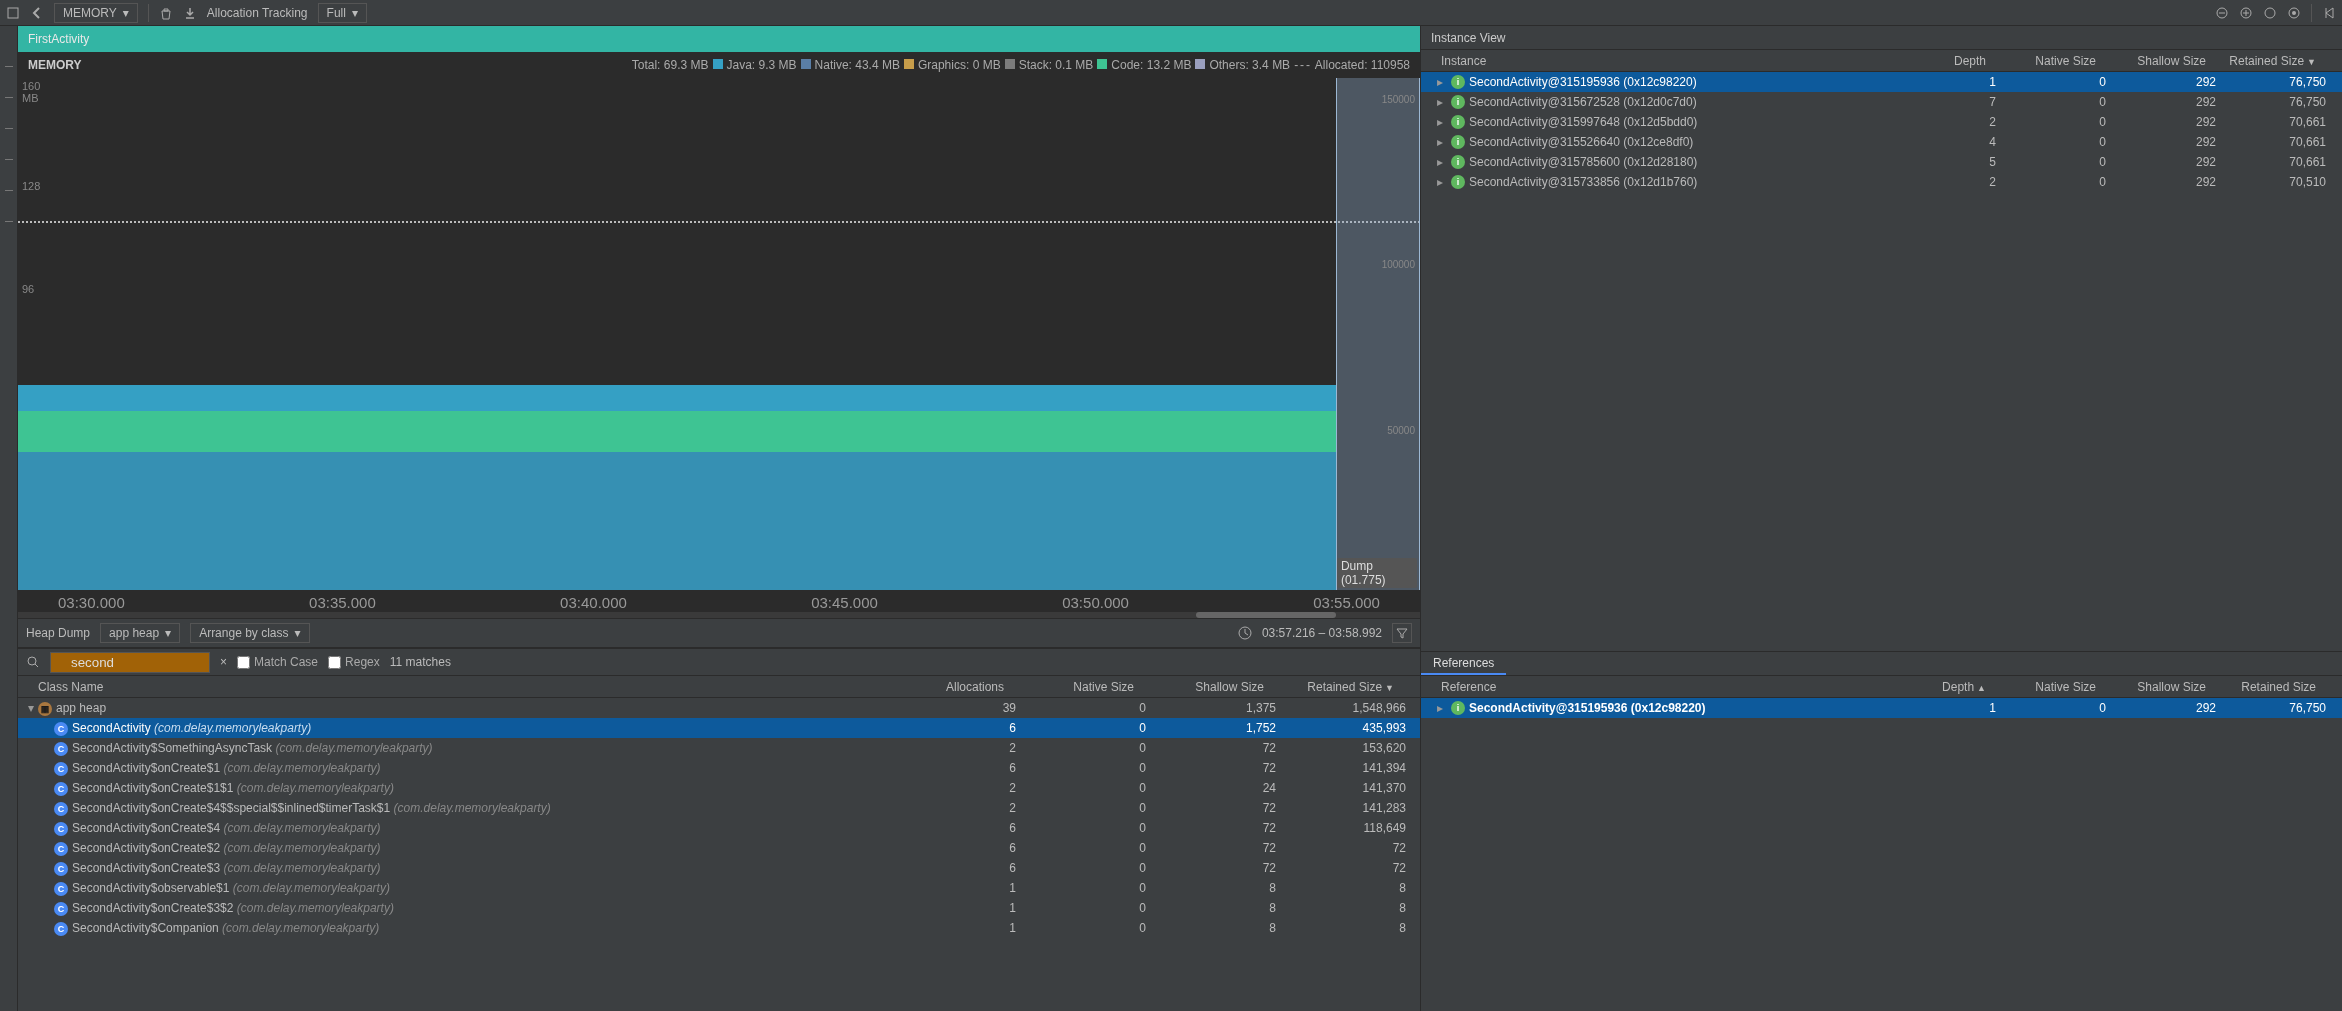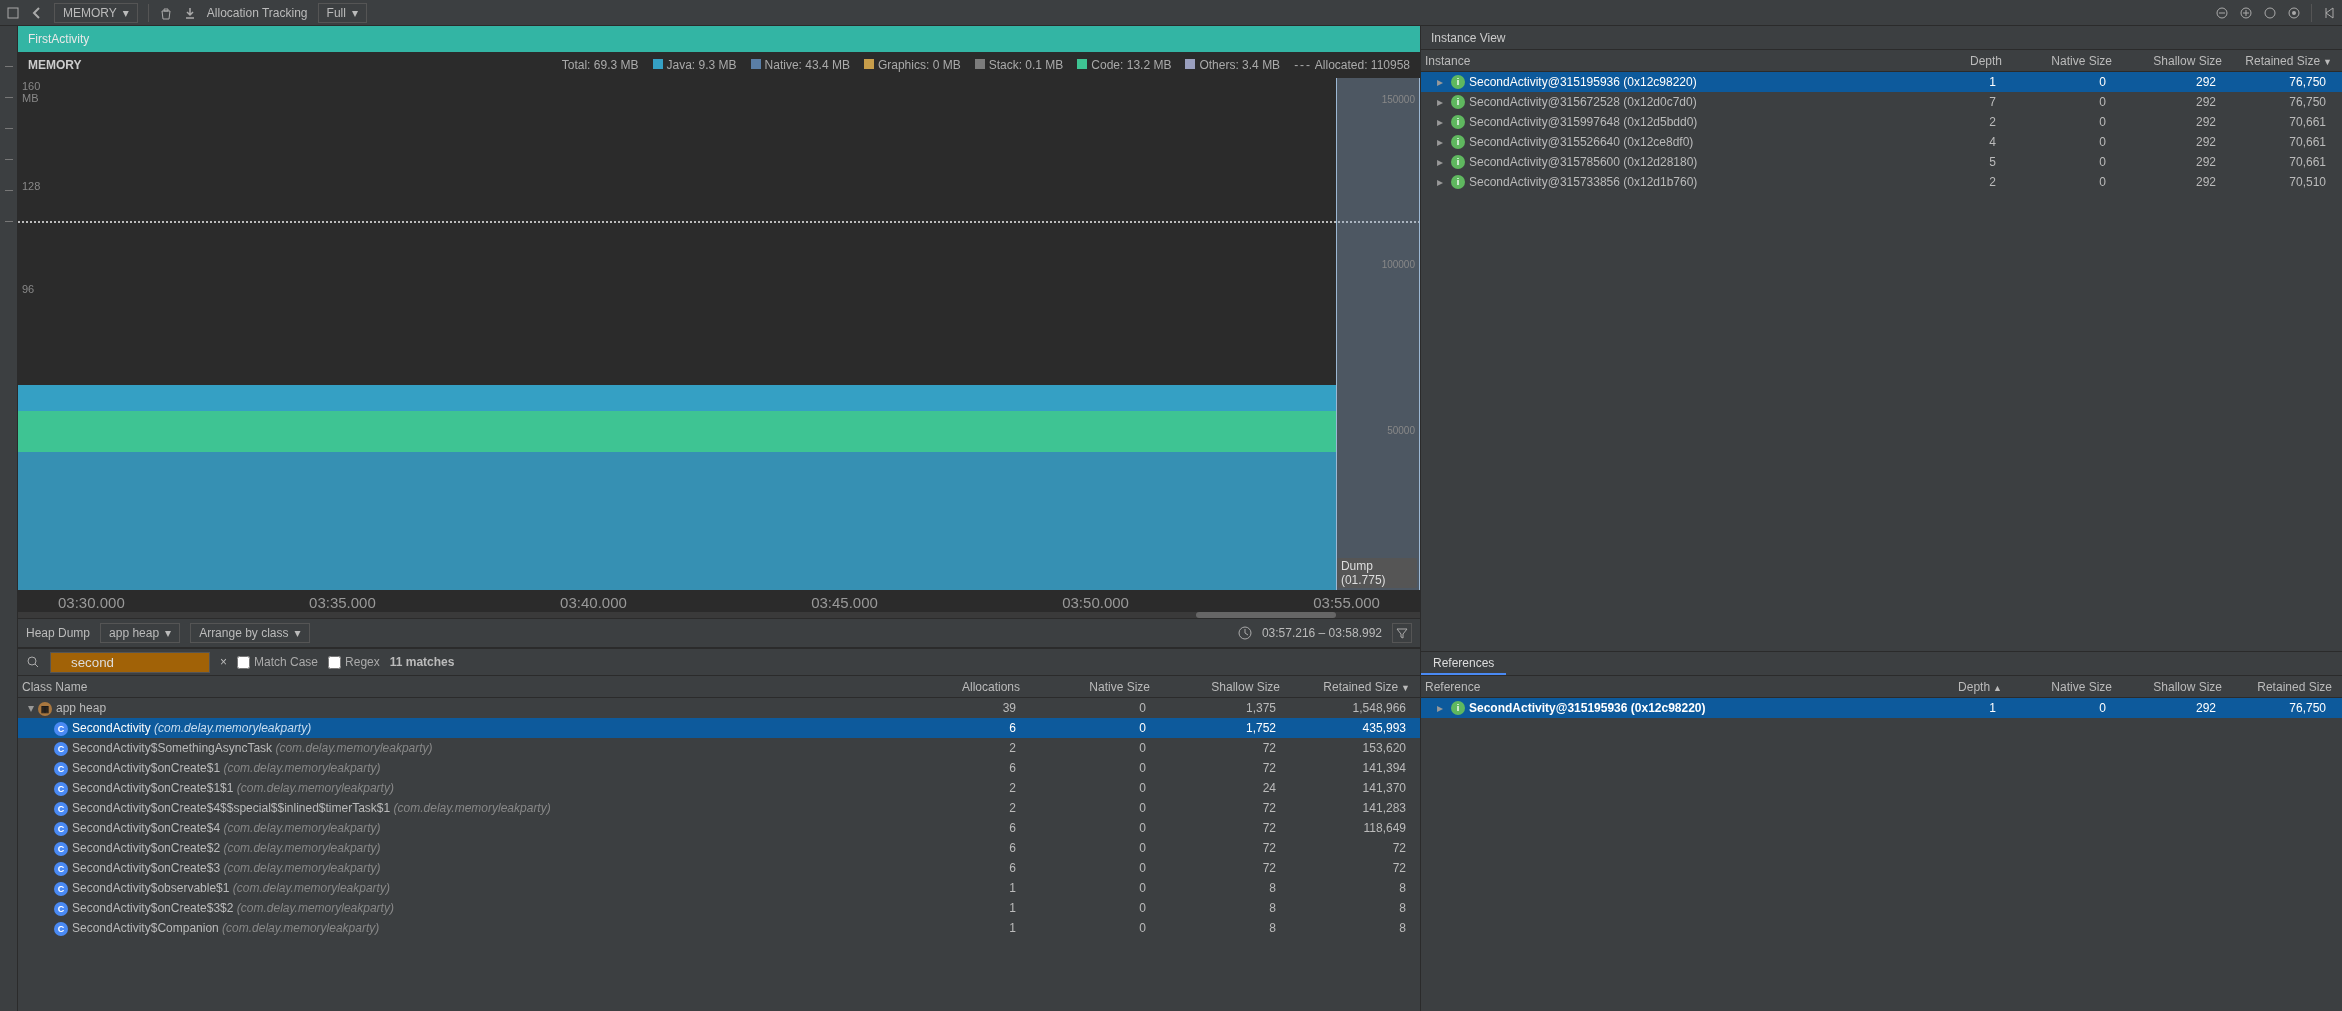--- a/index.html
+++ b/index.html
@@ -18,21 +18,21 @@
 .gutter-mark { width: 8px; height: 1px; background: #777; }
 
 .center-col { display: flex; flex-direction: column; flex: 1; min-width: 0; }
 .right-col { width: 922px; display: flex; flex-direction: column; border-left: 1px solid #2b2b2b; background: #3c3f41; }
 
 .activity-bar { height: 26px; background: linear-gradient(180deg,#33b5a4 0%, #33b5a4 100%); display: flex; align-items: center; padding: 0 10px; color: #1a1a1a; font-size: 12px; position: relative; }
 .activity-bar .label { color: #e8e8e8; font-weight: normal; }
 
 .mem-header { display: flex; align-items: center; height: 26px; padding: 0 10px; gap: 18px; background: #2b2b2b; font-size: 12px; color: #aaa; }
 .mem-header .title { font-weight: bold; color: #ccc; }
-.legend { display: flex; align-items: flex-end; gap: 14px; margin-left: auto; }
+.legend { display: flex; align-items: flex-end; gap: 4px; margin-left: auto; }
 .swatch { width: 10px; height: 10px; display: inline-block; margin-right: 4px; }
 
 .chart-area { position: relative; flex: 0 0 540px; background: #2b2b2b; }
 .y-axis { position: absolute; left: 0; top: 0; bottom: 28px; width: 40px; display: flex; flex-direction: column; justify-content: space-between; padding: 2px 4px 0 4px; color: #888; font-size: 11px; }
 .plot { position: absolute; left: 0; right: 0; top: 0; bottom: 28px; }
 .layer { position: absolute; left: 0; right: 0; }
 .layer.java { background: #35a0c4; }
 .layer.native { background: #3690b3; }
 .layer.code { background: #3ec493; }
 .sel-overlay { position: absolute; top: 0; bottom: 0; background: rgba(140,170,200,0.35); border-left: 1px solid #9cb8d4; border-right: 1px solid #9cb8d4; }
@@ -42,21 +42,21 @@
 .x-axis { position: absolute; left: 0; right: 0; bottom: 0; height: 28px; display: flex; justify-content: space-between; padding: 4px 40px 0 40px; color: #999; font-size: 15px; }
 .scrollbar-track { position: absolute; left: 0; right: 0; bottom: 0; height: 6px; background: #3a3a3a; }
 .scrollbar-thumb { position: absolute; height: 6px; background: #666; border-radius: 3px; }
 
 .heap-toolbar { display: flex; align-items: center; height: 30px; background: #3c3f41; border-top: 1px solid #2b2b2b; border-bottom: 1px solid #2b2b2b; padding: 0 8px; gap: 10px; }
 .text-input { background: #a16207; border: 1px solid #555; color: #ddd; padding: 2px 20px; height: 21px; }
 .checkbox-wrap { display: flex; align-items: center; gap: 4px; color: #aaa; }
 .matches { color: #bbb; }
 
 .heap-table-wrap { flex: 1; overflow: auto; background: #3c3f41; }
-.tbl-head { display: flex; background: #3c3f41; border-bottom: 1px solid #2b2b2b; position: sticky; top: 0; height: 22px; align-items: center; padding: 0 0; }
+.tbl-head { display: flex; background: #3c3f41; border-bottom: 1px solid #2b2b2b; position: sticky; top: 0; height: 22px; align-items: center; padding: 0 16px; }
 .col-name { flex: 1; padding-left: 4px; }
 .col-num { width: 130px; text-align: right; padding-right: 10px; }
 .row { display: flex; height: 20px; align-items: center; padding: 0 4px; }
 .row.sel { background: #0d5a9c; color: #fff; }
 .row.sel .pkg { color: #c8ddf0; }
 .indent0 { padding-left: 2px; }
 .indent1 { padding-left: 18px; }
 .tree-icon { width: 14px; display: inline-flex; justify-content: center; color: #999; }
 .type-icon { width: 14px; height: 14px; border-radius: 50%; display: inline-flex; align-items: center; justify-content: center; font-size: 9px; font-weight: bold; margin-right: 4px; }
 .ico-app { background: #a9773f; color: #1a1a1a; }
@@ -246,21 +246,21 @@
         <input class="text-input" style="width: 160px;" value="second">
         <span class="btn-flat">×</span>
         <label class="checkbox-wrap">
             <input type="checkbox" style=""> 
             <span>Match Case</span>
           </label>
         <label class="checkbox-wrap">
             <input type="checkbox" style=""> 
             <span>Regex</span>
           </label>
-        <span class="matches" style="font-weight:bold">11 matches</span>
+        <span class="matches" style="font-weight:normal">11 matches</span>
       </div>
 
       <div class="heap-table-wrap">
         <div class="tbl-head">
           <div class="col-name">Class Name</div>
           <div class="col-num">Allocations</div>
           <div class="col-num">Native Size</div>
           <div class="col-num">Shallow Size</div>
           <div class="col-num"><span>Retained Size</span><span class="sort-ind">▼</span></div>
         </div>

